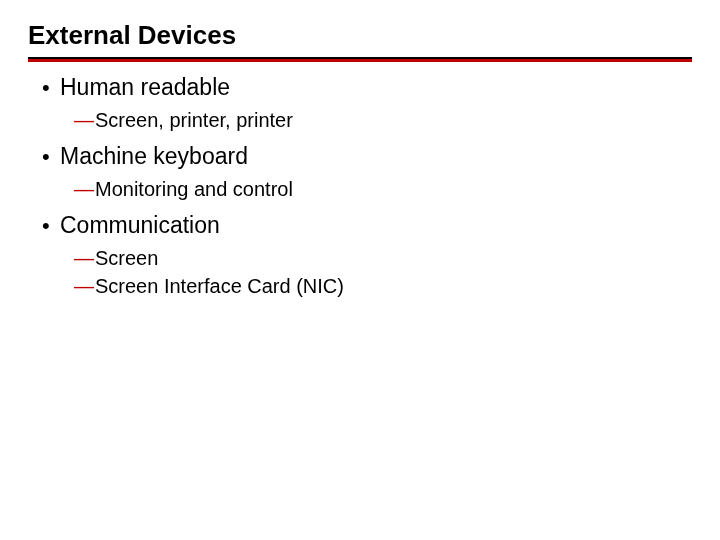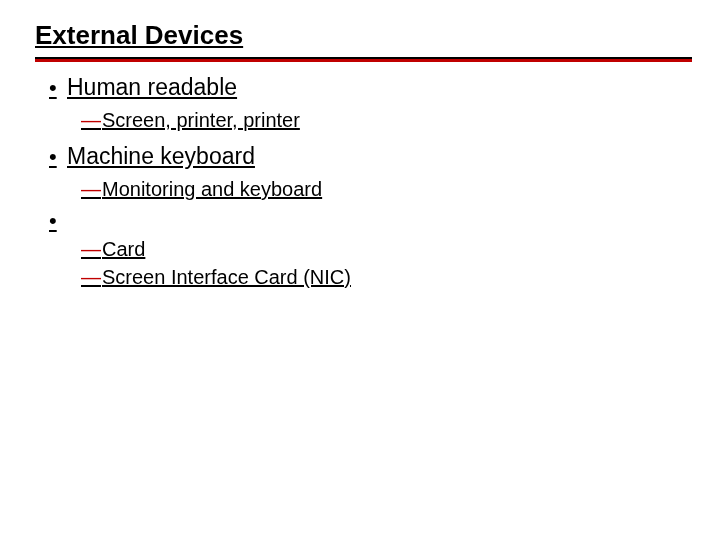--- a/index.html
+++ b/index.html
@@ -9,22 +9,21 @@
     height: 540px;
     background: #ffffff;
     font-family: Verdana, Tahoma, Arial, sans-serif;
     color: #000000;
   }
   .slide {
     position: relative;
     width: 720px;
     height: 524px;
     box-sizing: border-box;
-    padding: 20px 28px 0 35px;
-    text-decoration: underline;
+    padding: 20px 28px 0 28px;
   }
   .title {
     font-family: Arial, Helvetica, sans-serif;
     font-weight: 900;
     font-size: 26px;
     letter-spacing: 0px;
     margin: 0 0 6px 0;
   }
   .rule-wrap {
     margin-bottom: 10px;
@@ -115,35 +114,36 @@
 
     <li>
       <div class="lvl1-row">
         <span class="bullet1">•</span>
         <span class="lvl1-text">Machine keyboard</span>
       </div>
       <ul class="lvl2">
         <li>
           <div class="lvl2-row">
             <span class="dash2">—</span>
-            <span class="lvl2-text">Monitoring and keyboard</span>
+            <span class="lvl2-text">Monitoring and control</span>
           </div>
         </li>
       </ul>
     </li>
 
     <li>
       <div class="lvl1-row">
         <span class="bullet1">•</span>
+        <span class="lvl1-text">Communication</span>
       </div>
       <ul class="lvl2">
         <li>
           <div class="lvl2-row">
             <span class="dash2">—</span>
-            <span class="lvl2-text">Card</span>
+            <span class="lvl2-text">Screen</span>
           </div>
         </li>
         <li>
           <div class="lvl2-row">
             <span class="dash2">—</span>
             <span class="lvl2-text">Screen Interface Card (NIC)</span>
           </div>
         </li>
       </ul>
     </li>

